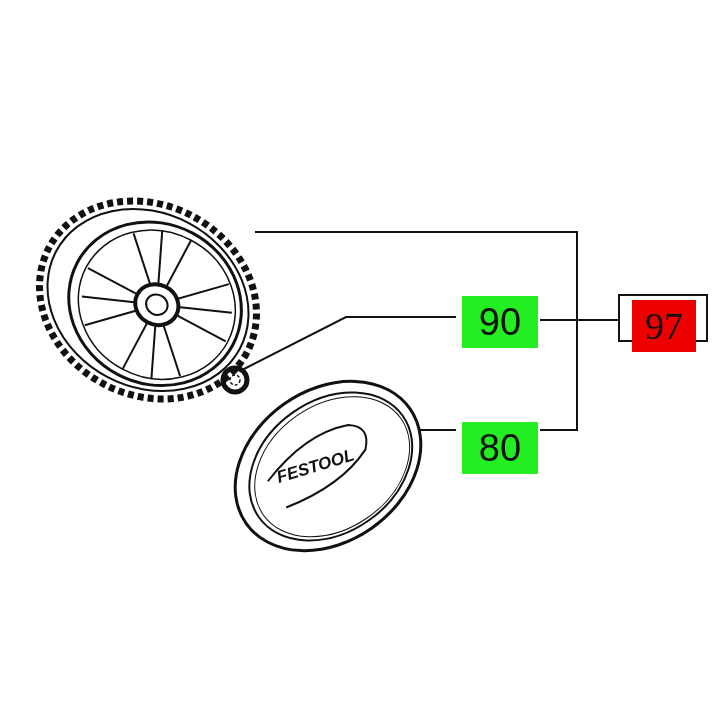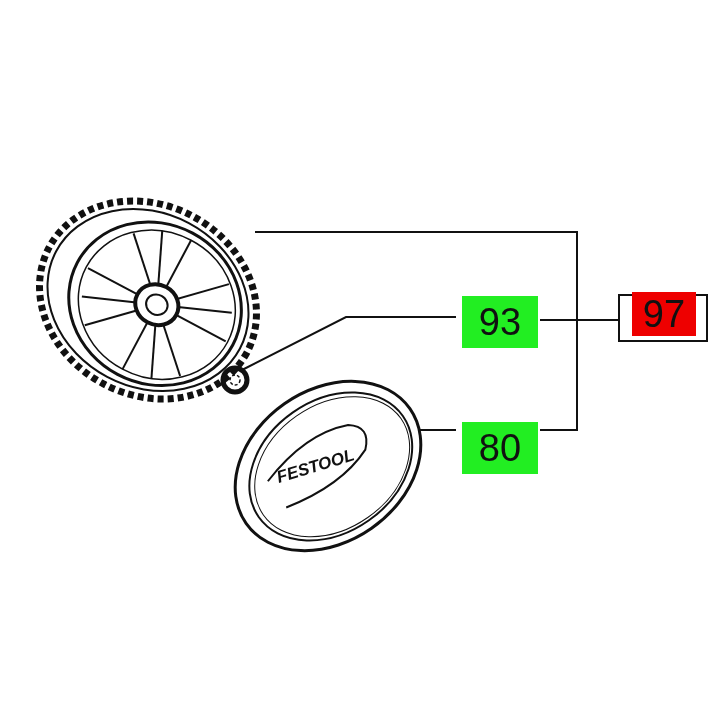--- a/index.html
+++ b/index.html
@@ -56,18 +56,18 @@
 
     <g transform="translate(328,466) rotate(-35)">
       <ellipse cx="0" cy="0" rx="100" ry="76" fill="#fff" stroke="#111" stroke-width="3"></ellipse>
       <ellipse cx="2" cy="2" rx="88" ry="66" fill="none" stroke="#111" stroke-width="2"></ellipse>
       <ellipse cx="3" cy="3" rx="84" ry="62" fill="none" stroke="#111" stroke-width="1"></ellipse>
       <path d="M -58 -22 Q 0 -40 40 -22 Q 58 -8 40 8 Q 0 24 -58 10" fill="none" stroke="#111" stroke-width="2"></path>
       <text x="-52" y="2" font-family="Liberation Sans, sans-serif" font-size="17" font-weight="bold" font-style="italic" fill="#111" transform="rotate(18)">FESTOOL</text>
     </g>
   </svg>
 
-  <div class="label green" style="left:462px;top:296px;width:76px;height:52px;">93</div>
+  <div class="label green" style="left:462px;top:296px;width:76px;height:52px;">90</div>
   <div class="label green" style="left:462px;top:404px;width:76px;height:52px;margin-top:18px;">80</div>
 
   <div class="frame" style="left:618px;top:294px;width:90px;height:48px;"></div>
-  <div class="label red" style="left:632px;top:292px;width:64px;height:44px;">97</div>
+  <div class="label red" style="left:632px;top:300px;width:64px;height:52px;font-family:Liberation Serif, serif;">97</div>
 </div>
 
 </body></html>

